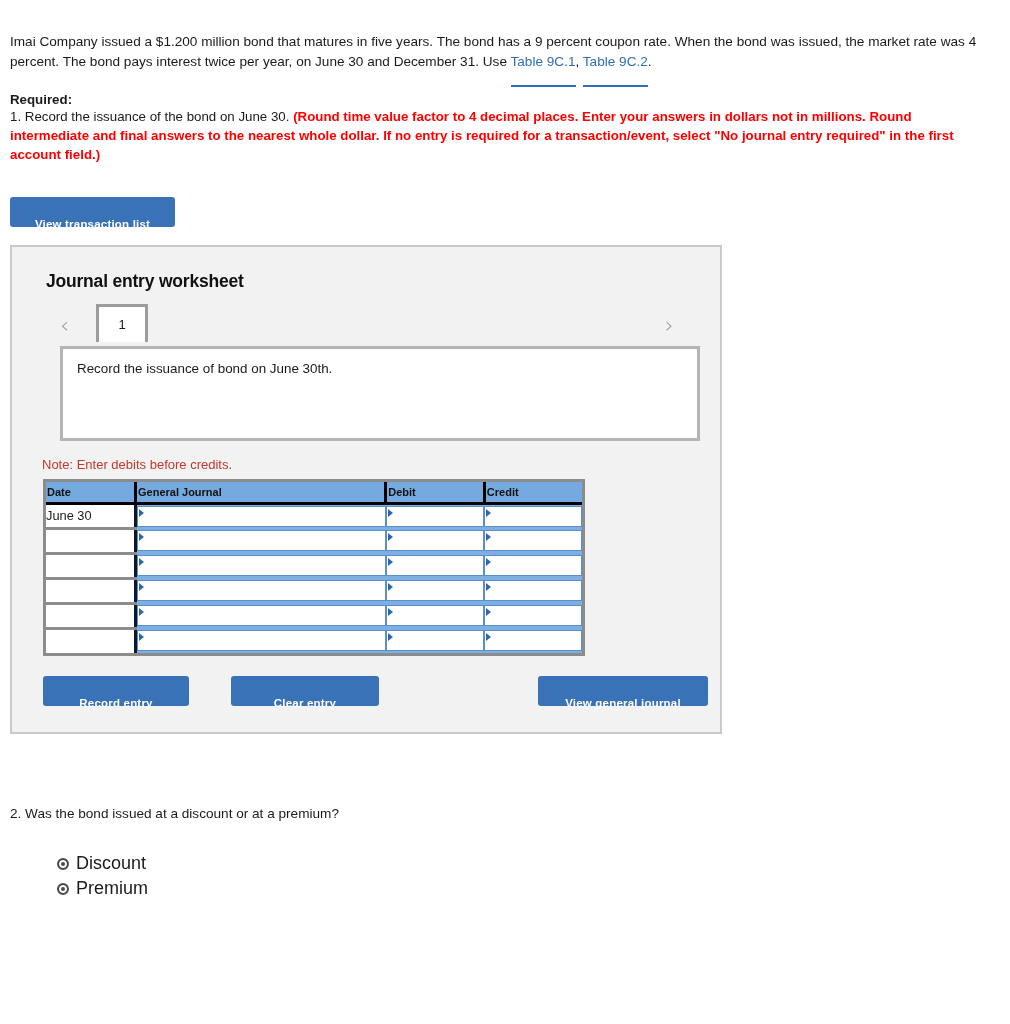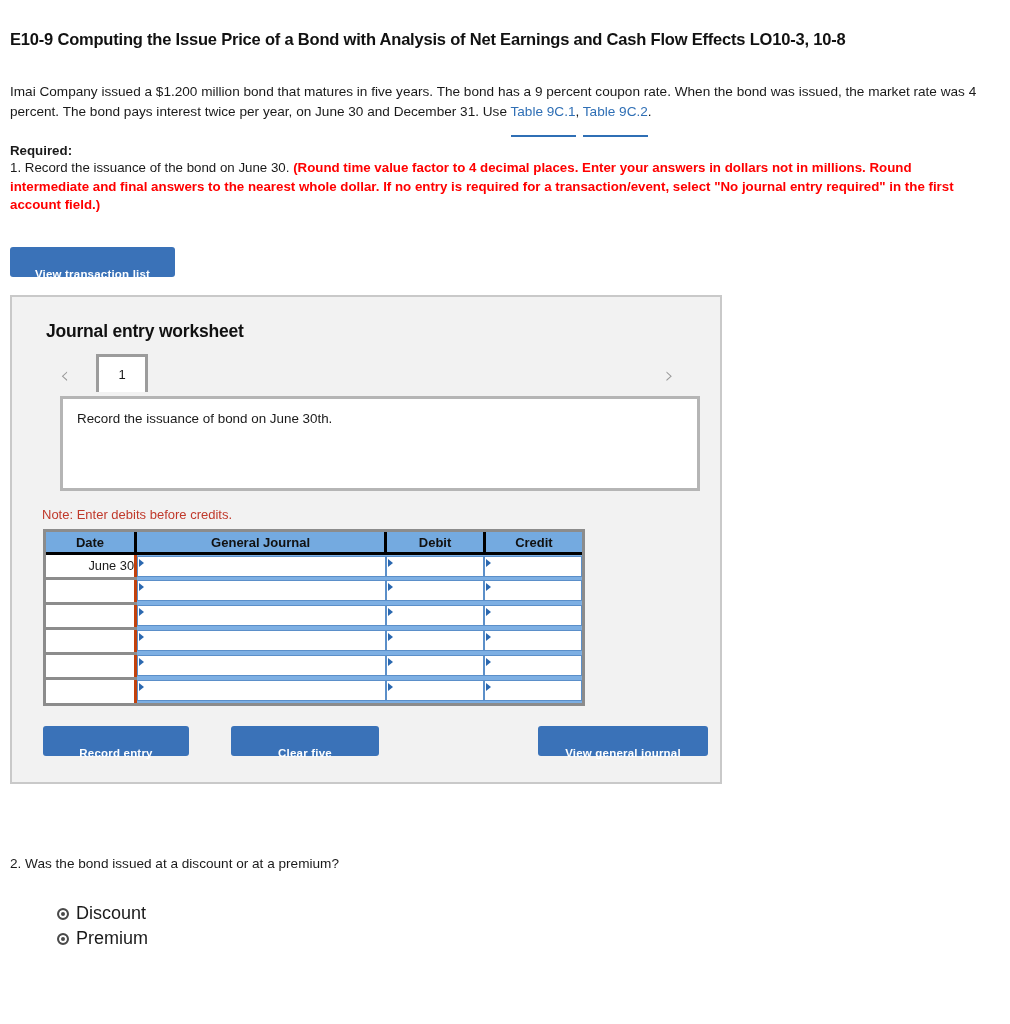--- a/index.html
+++ b/index.html
@@ -158,43 +158,43 @@
     background: #7dafe3;
   }
   table.jtable {
     border-collapse: collapse;
     width: 100%;
     table-layout: fixed;
   }
   table.jtable th {
     background: #74aae0;
     color: #111;
-    font-size: 13px;
+    font-size: 11px;
     font-weight: bold;
     height: 21px;
     border-right: 3px solid #000;
     border-bottom: 3px solid #000;
-    text-align: center;
+    text-align: left;
   }
   table.jtable th:last-child { border-right: none; }
   col.c-date   { width: 88px; }
   col.c-gj     { width: 246px; }
   col.c-debit  { width: 97px; }
   col.c-credit { width: 96px; }
 
   table.jtable td {
     padding: 0;
     height: 25px;
     vertical-align: middle;
   }
   td.date-cell {
     background: #ffffff;
-    border-right: 3px solid #c2410c;
+    border-right: 3px solid #0f172a;
     border-bottom: 3px solid #8c8c8c;
-    text-align: right;
+    text-align: left;
     font-size: 12.8px;
     color: #1a1a1a;
   }
   tr:last-child td.date-cell { border-bottom: none; }
   td.inp-cell {
     background: #7dafe3;
     padding: 2px 3px 2px 2px;
   }
 
   .cellinput {
@@ -248,21 +248,20 @@
     margin-right: 7px;
     flex: 0 0 auto;
     cursor: pointer;
   }
 </style>
 </head>
 <body>
 
 <div class="page">
 
-  <h1 class="title">E10-9 Computing the Issue Price of a Bond with Analysis of Net Earnings and Cash Flow Effects LO10-3, 10-8</h1>
 
   <p class="statement"><span>Imai Company issued a $1.200 million bond that matures in five years. The bond has a 9 percent coupon rate. When the bond was issued, the market rate was 4 percent. The bond pays interest twice per year, on June 30 and December 31. Use </span><a href="#" class="link">Table 9C.1</a><span>, </span><a href="#" class="link">Table 9C.2</a><span>.</span></p>
 
   <div class="required-label">Required:</div>
   <div class="required-body"><span>1. Record the issuance of the bond on June 30. </span><span class="red-bold">(Round time value factor to 4 decimal places. Enter your answers in dollars not in millions. Round intermediate and final answers to the nearest whole dollar. If no entry is required for a transaction/event, select "No journal entry required" in the first account field.)</span></div>
 
   <div class="view-tx-wrap">
     <button class="btn" id="view-transaction-list">View transaction list</button>
   </div>
 
@@ -406,21 +405,21 @@
                   <span class="tri"></span>
                 </div>
               </td>
             </tr>
           </tbody>
       </table>
     </div>
 
     <div class="ws-buttons">
       <button class="btn" id="record-entry">Record entry</button>
-      <button class="btn" id="clear-entry">Clear five</button>
+      <button class="btn" id="clear-entry">Clear entry</button>
       <button class="btn" id="view-general-journal">View general journal</button>
     </div>
   </div>
 
   <div class="question2">2. Was the bond issued at a discount or at a premium?</div>
 
   <div class="radio-group" id="radio-group">
       <div class="radio-row">
         <span class="radio-mark"></span>
         <span>Discount</span>

